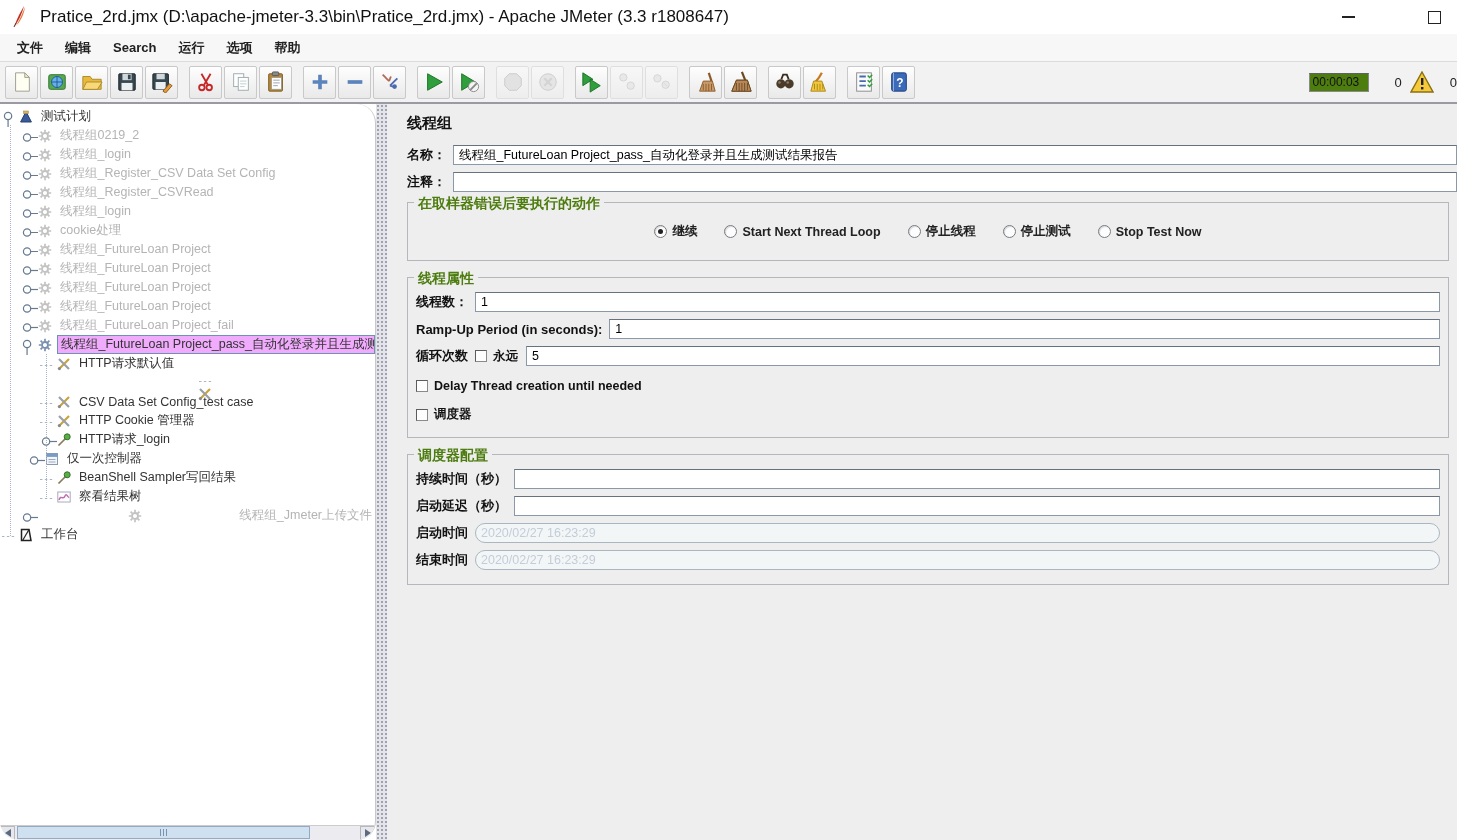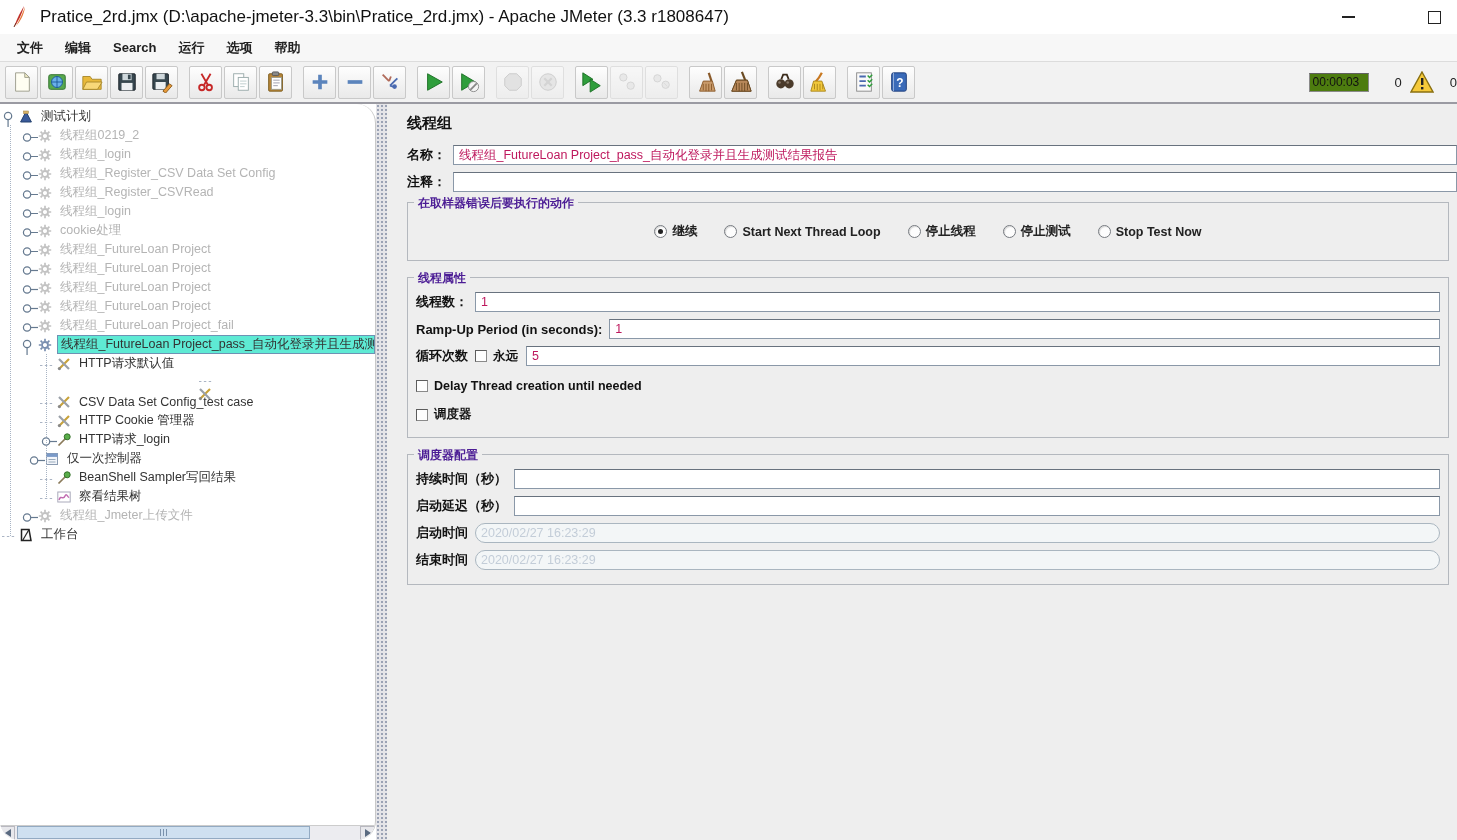--- a/index.html
+++ b/index.html
@@ -40,21 +40,21 @@
   .content { flex:1; display:flex; overflow:hidden; }
   .tree-panel { width:376px; background:#ffffff; position:relative; overflow:hidden; flex:none;
     border-right:1px solid #c8c8c8;border-radius:19px; }
   .tree { padding-top:3px; position:relative; }
   .tree-row { height:19px; display:flex; align-items:center; font-size:12.5px; color:#333; white-space:nowrap; }
   .tree-row .handle { width:17px; height:14px; flex:none; }
   .tree-row .t-icon { width:16px; height:14px; flex:none; margin-right:3px; }
   .tree-row .t-icon svg { width:14px; height:14px; }
   .tree-row .t-label { padding:0 3px; overflow:hidden; }
   .tree-row.disabled .t-label { color:#b4b4b4; }
-  .tree-row.selected .t-label { background:#5eead4; border:1px solid #6e92b4; flex:1; }
+  .tree-row.selected .t-label { background:#f0abfc; border:1px solid #6e92b4; flex:1; }
   .guide { position:absolute; width:0; border-left:1px dotted #a8b4c4; }
 
   .tree-hscroll { position:absolute; bottom:0; left:0; width:100%; height:15px; background:#f0f0f0;
     border-top:1px solid #cccccc; display:flex; align-items:stretch; }
   .sb-arrow { width:15px; background:#e8e8ec; border:1px solid #b8b8c0; display:flex; align-items:center; justify-content:center; flex:none; }
   .arr-l { width:0; height:0; border-style:solid; border-width:4px 6px 4px 0; border-color:transparent #5a6a80 transparent transparent; }
   .arr-r { width:0; height:0; border-style:solid; border-width:4px 0 4px 6px; border-color:transparent transparent transparent #5a6a80; }
   .sb-track { flex:1; background:#ececf0; position:relative; }
   .sb-thumb { position:absolute; left:2px; top:0; height:13px; width:293px; background:#cfe0f0;
     border:1px solid #93aac2; display:flex; align-items:center; justify-content:center; gap:2px; }
@@ -62,27 +62,27 @@
 
   .splitter { width:11px; background:#e4e4e8; flex:none;
     background-image:radial-gradient(#9aa2b4 1px, transparent 1.2px); background-size:4px 4px; }
 
   
   .main-panel { flex:1; background:#eeeeee; overflow:hidden; padding:10px 0 0 20px; }
   .panel-title { font-size:15px; font-weight:bold; color:#111; margin-bottom:12px; }
   .frow { display:flex; align-items:center; margin-bottom:7px; }
   .flabel { font-size:13px; font-weight:bold; color:#111; white-space:nowrap; margin-right:7px; }
   .tfield { flex:1; height:20px; border:1px solid #8a98a8; border-top-color:#68727e;
-    background:#fff; font-size:12.5px; color:#be185d; padding:1px 5px;
+    background:#fff; font-size:12.5px; color:#000000; padding:1px 5px;
     font-family:"Liberation Sans","DejaVu Sans",sans-serif; }
   .tfield.off { background:#f3f6f7; color:#c3cdd8; border-color:#aab6c0;border-radius:10px; }
 
   .groupbox { position:relative; border:1px solid #b4b8be; margin:16px 8px 0 0; padding:14px 8px 12px 8px; }
   .gb-title { position:absolute; top:-8px; left:6px; background:#eeeeee; padding:0 4px;
-    font-size:12px; font-weight:bold; color:#4c1d95; }
+    font-size:14px; font-weight:bold; color:#4d7c0f; }
 
   .radio-row { display:flex; justify-content:center; align-items:center; gap:27px; padding:6px 0 8px; }
   .radio { display:flex; align-items:center; gap:5px; }
   .r-circ { width:13px; height:13px; border-radius:50%; background:#fdfdfd; border:1px solid #767a80;
     box-shadow:inset 1px 1px 1px rgba(0,0,0,.15); position:relative; flex:none; }
   .r-circ.sel::after { content:""; position:absolute; left:3px; top:3px; width:5px; height:5px; border-radius:50%; background:#222; }
   .r-label { font-size:12.5px; font-weight:bold; color:#222; white-space:nowrap; }
 
   .cbox { width:12px; height:12px; background:#fdfdfd; border:1px solid #8a8a8a; border-top-color:#5c5c5c;
     border-left-color:#5c5c5c; flex:none; margin-right:6px; }
@@ -533,21 +533,21 @@
           <div class="tree-row" style="padding-left: 40px;">
             <span class="handle"><svg viewBox="0 0 14 14">
                 <path d="M0 7h11" stroke="#aab4c4" stroke-dasharray="2 2"></path>
               </svg></span>
             <span class="t-icon"><svg viewBox="0 0 14 14">
                 <rect x=".8" y="2" width="12.4" height="10" fill="#fff" stroke="#aab"></rect>
                 <path d="M2 10c2-6 4 1 6-4 1.6-3.4 3 2 4 1" stroke="#c06ab0" fill="none" stroke-width="1.5"></path>
               </svg></span>
             <span class="t-label">察看结果树</span>
           </div>
-          <div class="tree-row disabled" style="padding-left: 21px;">
+          <div class="tree-row disabled" style="padding-left: 21px; justify-content: space-between;">
             <span class="handle"><svg viewBox="0 0 14 14">
                 <circle cx="5" cy="7" r="3" fill="none" stroke="#667a90"></circle>
                 <path d="M8 7h6" stroke="#667a90"></path>
               </svg></span>
             <span class="t-icon"><svg viewBox="0 0 14 14">
                 <path d="M7 .8v2.4M7 10.8v2.4M.8 7h2.4M10.8 7h2.4M2.6 2.6l1.7 1.7M9.7 9.7l1.7 1.7M11.4 2.6L9.7 4.3M4.3 9.7l-1.7 1.7" stroke="#c2c2c2" stroke-width="1.7"></path>
                 <circle cx="7" cy="7" r="3" fill="#fff" stroke="#c2c2c2" stroke-width="1.9"></circle>
               </svg></span>
             <span class="t-label">线程组_Jmeter上传文件</span>
           </div>

